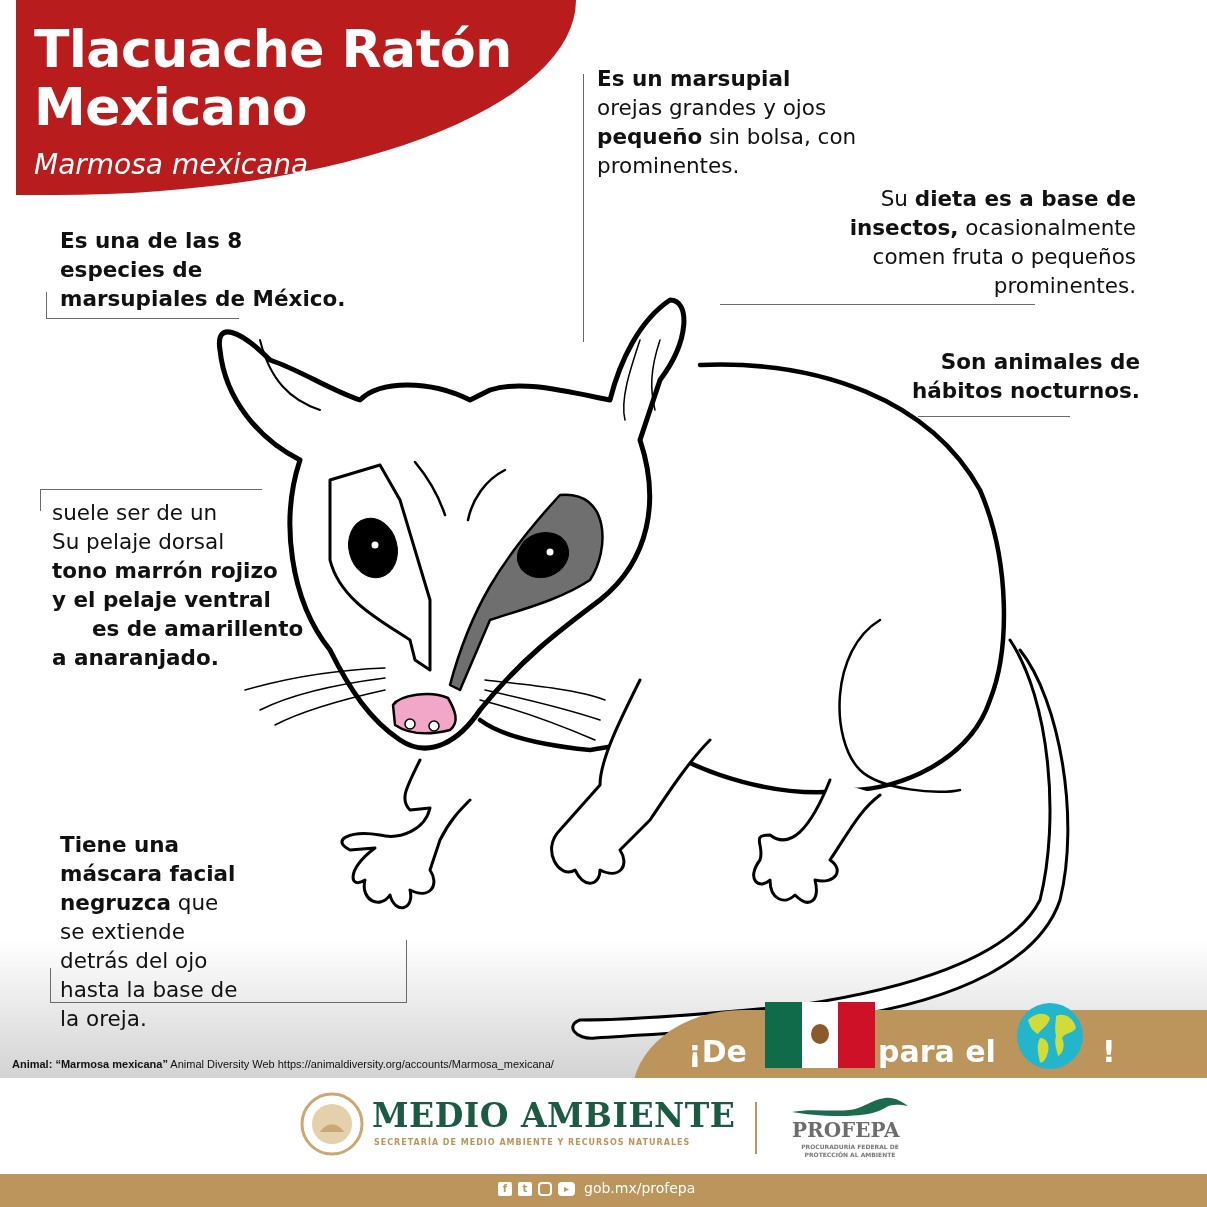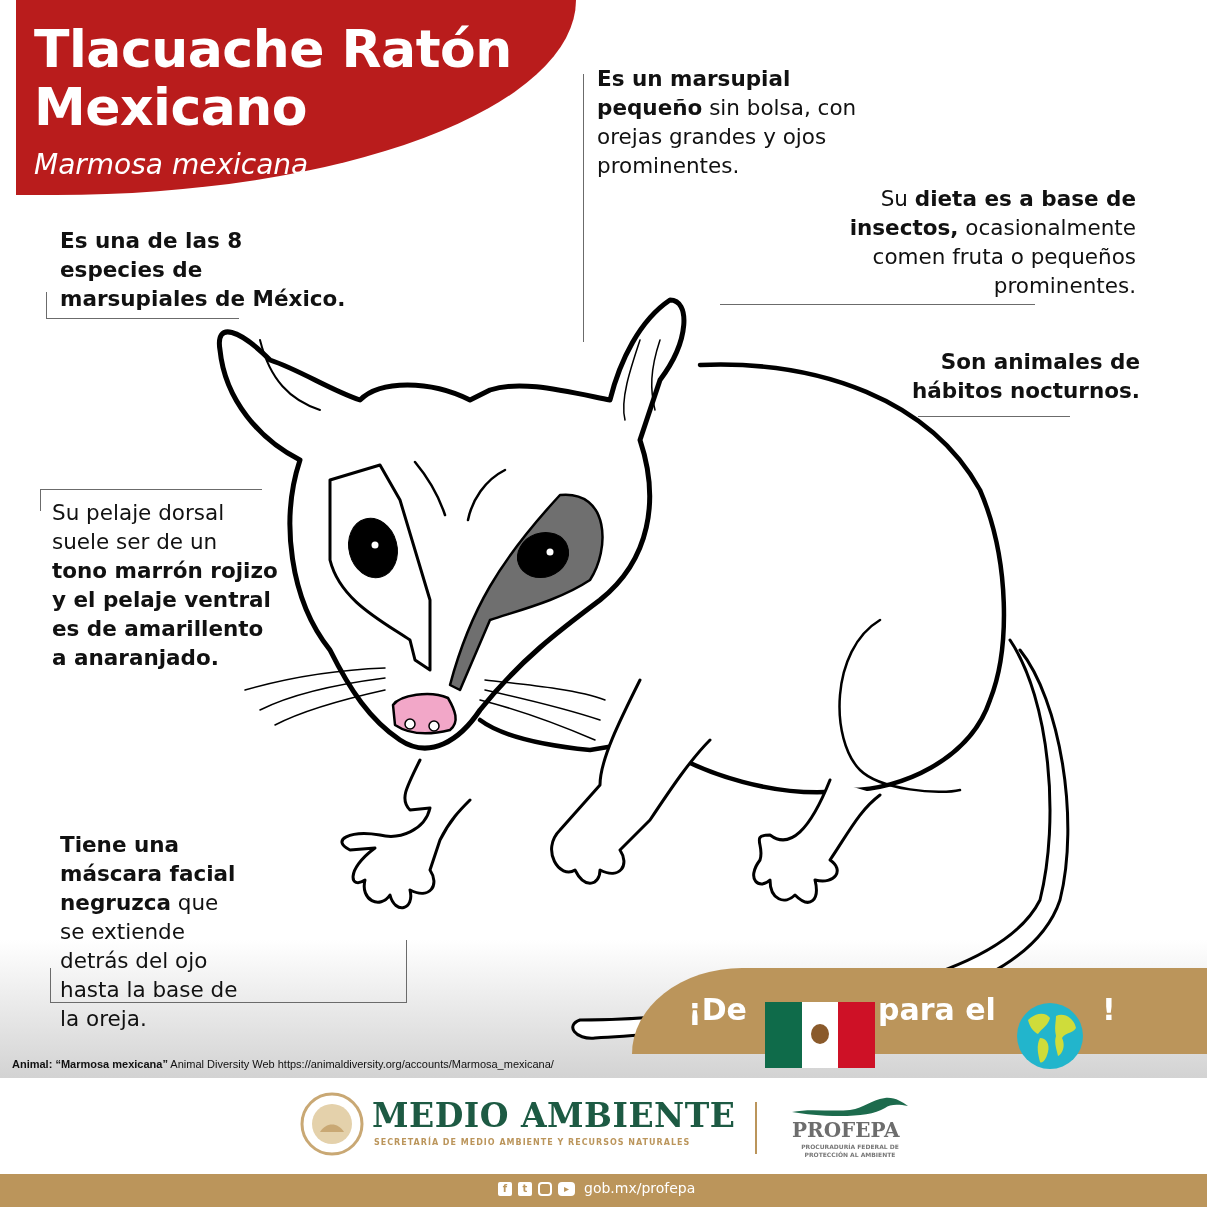--- a/index.html
+++ b/index.html
@@ -19,21 +19,21 @@
   .note { position: absolute; font-size: 21.5px; line-height: 29px; color: #111; }
   .note b { font-weight: bold; }
   .rule { position: absolute; background: #6b6b6b; }
 
   .animal { position: absolute; left: 0; top: 0; width: 1207px; height: 1080px; }
 
   .source { position: absolute; left: 12px; top: 1058px; font-size: 11px; color: #111;
     font-family: "Liberation Sans", sans-serif; white-space: nowrap; }
   .source b { font-weight: bold; }
 
-  .slogan-bar { position: absolute; left: 632px; top: 968px; width: 575px; height: 86px;
+  .slogan-bar { position: absolute; left: 632px; top: 1010px; width: 575px; height: 86px;
     background: #bb955b; border-top-left-radius: 110px 86px; }
   .slogan-bar .txt { position: absolute; color: #fff; font-weight: bold; font-size: 30px; top: 24px; }
   .flag { position: absolute; left: 765px; top: 1002px; width: 110px; height: 66px; display: flex; }
   .flag div { flex: 1; }
   .globe { position: absolute; left: 1016px; top: 1002px; width: 68px; height: 68px; }
 
   .footer { position: absolute; left: 0; top: 1078px; width: 1207px; height: 96px; background: #fff; }
   .gold-strip { position: absolute; left: 0; top: 1174px; width: 1207px; height: 33px; background: #bb955b; }
   .social { position: absolute; left: 498px; top: 1182px; display: flex; gap: 6px; align-items: center; }
   .social span { display: inline-block; width: 14px; height: 14px; background: #fff; border-radius: 2px;
@@ -108,47 +108,47 @@
   <div>Es una de las 8</div>
   <div>especies de</div>
   <div>marsupiales de México.</div>
 </div>
 <div class="rule" style="left:46px;top:292px;width:1px;height:27px;"></div>
 <div class="rule" style="left:46px;top:318px;width:193px;height:1px;"></div>
 
 <div class="rule" style="left:583px;top:74px;width:1px;height:268px;"></div>
 <div class="note" style="left:597px;top:64px;">
   <div><b>Es un marsupial</b></div>
+  <div>orejas grandes y ojos</div>
   <div><b>pequeño</b><span> sin bolsa, con</span></div>
-  <div>orejas grandes y ojos</div>
   <div>prominentes.</div>
 </div>
 
 <div class="note" style="right:71px;top:184px;text-align:right;">
   <div><span>Su </span><b>dieta es a base de</b></div>
   <div><b>insectos,</b><span> ocasionalmente</span></div>
   <div>comen fruta o pequeños</div>
   <div>prominentes.</div>
 </div>
 <div class="rule" style="left:720px;top:304px;width:315px;height:1px;"></div>
 
 <div class="note" style="right:67px;top:347px;text-align:right;font-weight:bold;">
   <div>Son animales de</div>
   <div>hábitos nocturnos.</div>
 </div>
 <div class="rule" style="left:918px;top:416px;width:152px;height:1px;"></div>
 
 <div class="rule" style="left:40px;top:489px;width:222px;height:1px;"></div>
 <div class="rule" style="left:40px;top:489px;width:1px;height:22px;"></div>
 <div class="note" style="left:52px;top:498px;">
+  <div>suele ser de un</div>
   <div>Su pelaje dorsal</div>
-  <div>suele ser de un</div>
   <div style="font-weight:bold;">tono marrón rojizo</div>
   <div style="font-weight:bold;">y el pelaje ventral</div>
-  <div style="font-weight:bold;">es de amarillento</div>
+  <div style="font-weight:bold;margin-left:40px;">es de amarillento</div>
   <div style="font-weight:bold;">a anaranjado.</div>
 </div>
 
 <div class="note" style="left:60px;top:790px;">
   <div style="font-weight:bold;margin-top:40px;">Tiene una</div>
   <div style="font-weight:bold;">máscara facial</div>
   <div><b>negruzca</b><span> que</span></div>
   <div>se extiende</div>
   <div>detrás del ojo</div>
   <div>hasta la base de</div>

